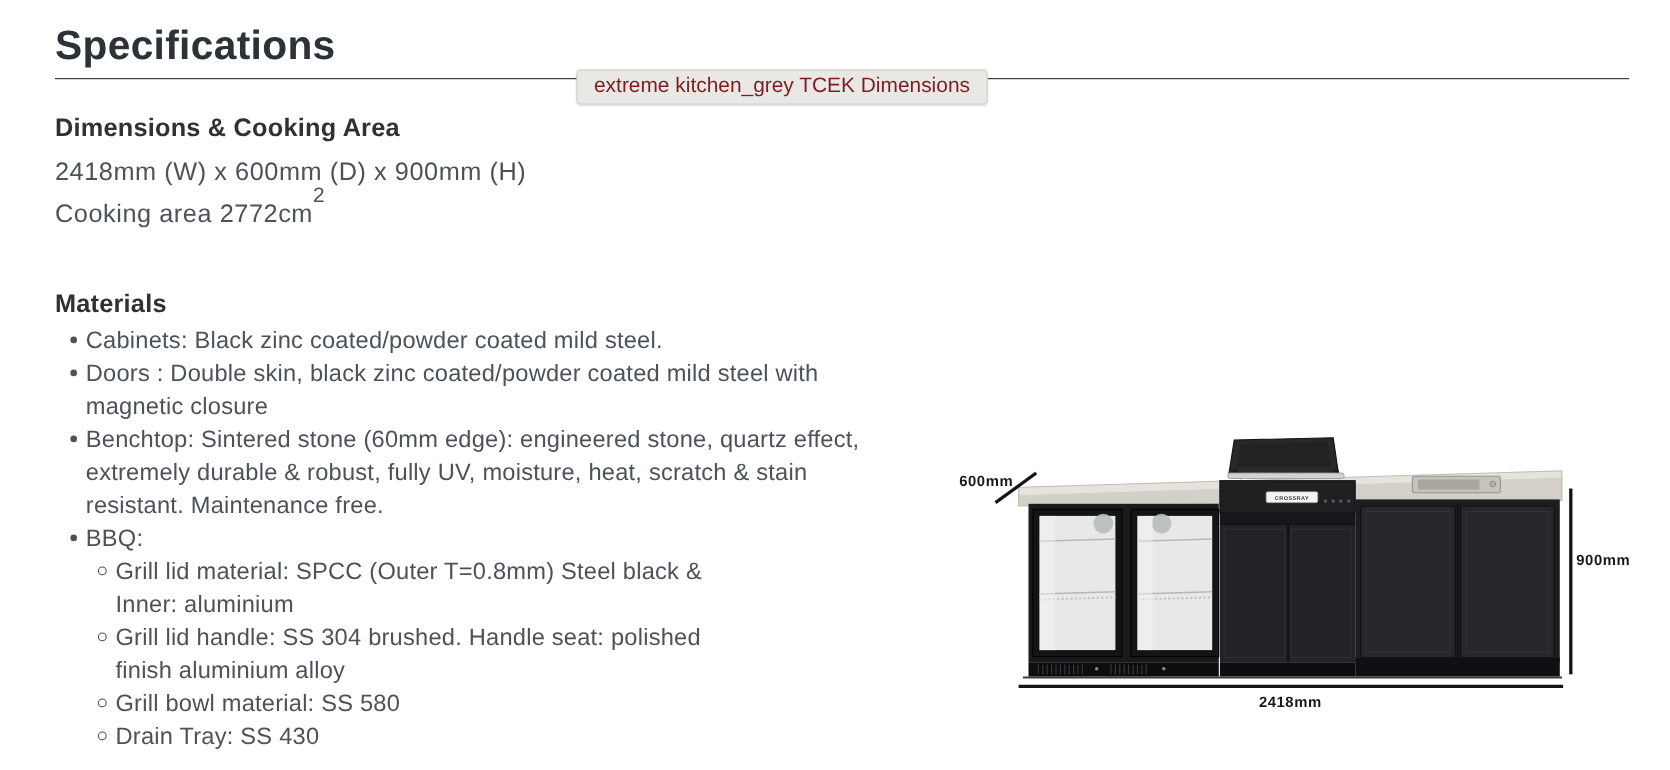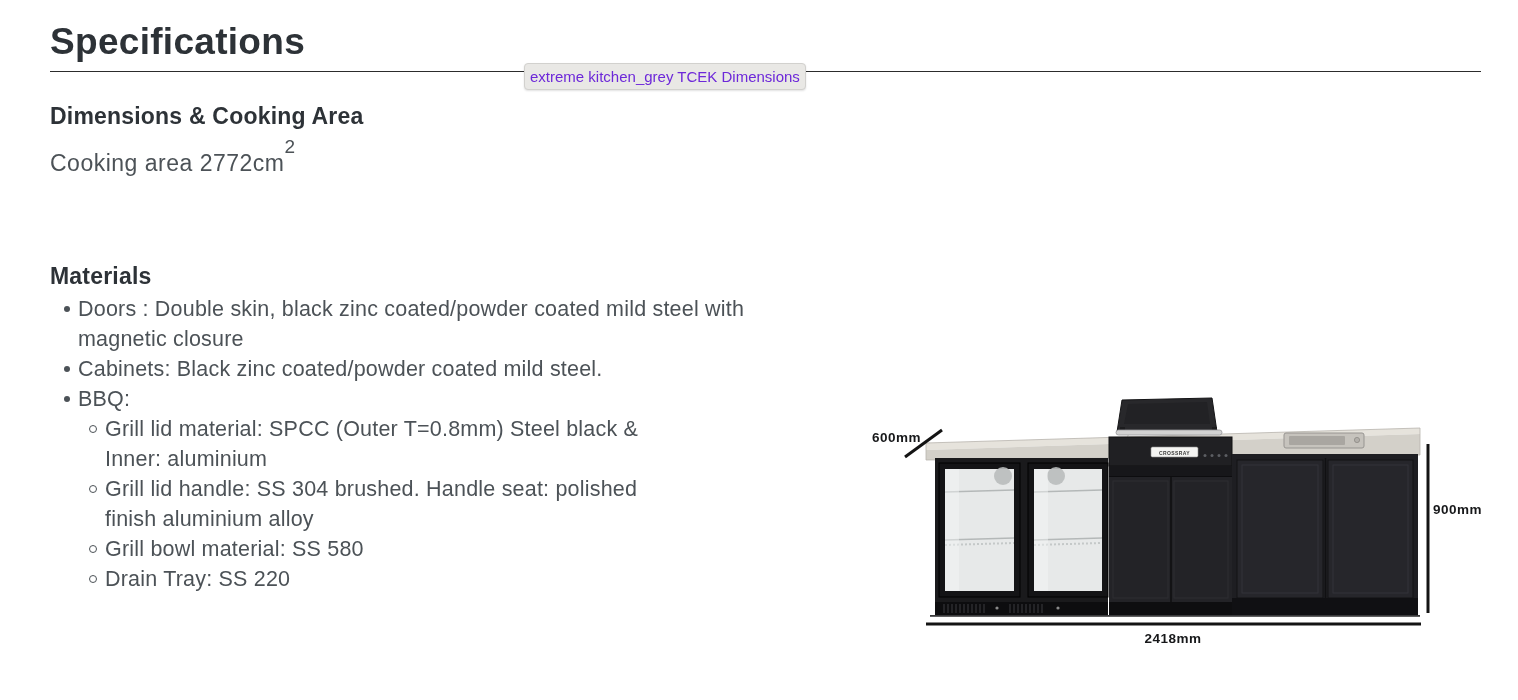--- a/index.html
+++ b/index.html
@@ -12,21 +12,21 @@
     color:#2d3237; letter-spacing:0.3px;
   }
   .title-divider {
     position:absolute; left:50px; top:71px; width:1431px; height:1px;
     background:#2c2c2c;
   }
   .image-tooltip {
     position:absolute; left:524px; top:63px;
     background:#e9e8e5; border:1px solid #d2d1ce; border-radius:4px;
     box-shadow:0 1px 2px rgba(0,0,0,0.12);
-    padding:4px 5px; font-size:15px; color:#6d28d9; white-space:nowrap;
+    padding:4px 15px; font-size:19px; color:#7f1d1d; white-space:nowrap;
   }
 
   .section-heading {
     position:absolute; left:50px;
     font-size:23px; line-height:32px; font-weight:800;
     color:#2d3237; letter-spacing:0.2px;
   }
   .heading-dimensions { top:100px; }
   .heading-materials  { top:260px; }
 
@@ -64,33 +64,35 @@
 </style>
 </head>
 <body>
 
 <h1 class="page-title">Specifications</h1>
 <div class="title-divider"></div>
 <div class="image-tooltip">extreme kitchen_grey TCEK Dimensions</div>
 
 <h2 class="section-heading heading-dimensions">Dimensions &amp; Cooking Area</h2>
 <div class="dimensions-text">
+  <div>2418mm (W) x 600mm (D) x 900mm (H)</div>
   <div><span>Cooking area 2772cm</span><sup>2</sup></div>
 </div>
 
 <h2 class="section-heading heading-materials">Materials</h2>
 <ul class="materials-list">
+  <li><span>Cabinets: Black zinc coated/powder coated mild steel.</span></li>
   <li><span>Doors : Double skin, black zinc coated/powder coated mild steel with magnetic closure</span></li>
-  <li><span>Cabinets: Black zinc coated/powder coated mild steel.</span></li>
+  <li><span>Benchtop: Sintered stone (60mm edge): engineered stone, quartz effect, extremely durable &amp; robust, fully UV, moisture, heat, scratch &amp; stain resistant. Maintenance free.</span></li>
   <li><span>BBQ:</span>
     <ul class="sub-list">
       <li><span>Grill lid material: SPCC (Outer T=0.8mm) Steel black &amp; Inner: aluminium</span></li>
       <li><span>Grill lid handle: SS 304 brushed. Handle seat: polished finish aluminium alloy</span></li>
       <li><span>Grill bowl material: SS 580</span></li>
-      <li><span>Drain Tray: SS 220</span></li>
+      <li><span>Drain Tray: SS 430</span></li>
     </ul>
   </li>
 </ul>
 
 <div class="product-figure">
 <svg viewBox="0 0 640 280" width="640" height="280">
 
   <g>
     <polygon points="66,63 560,48 560,54 66,70" fill="#e6e3dc"></polygon>
     <polygon points="66,70 560,54 560,75 66,80" fill="#d3d0c9"></polygon>

